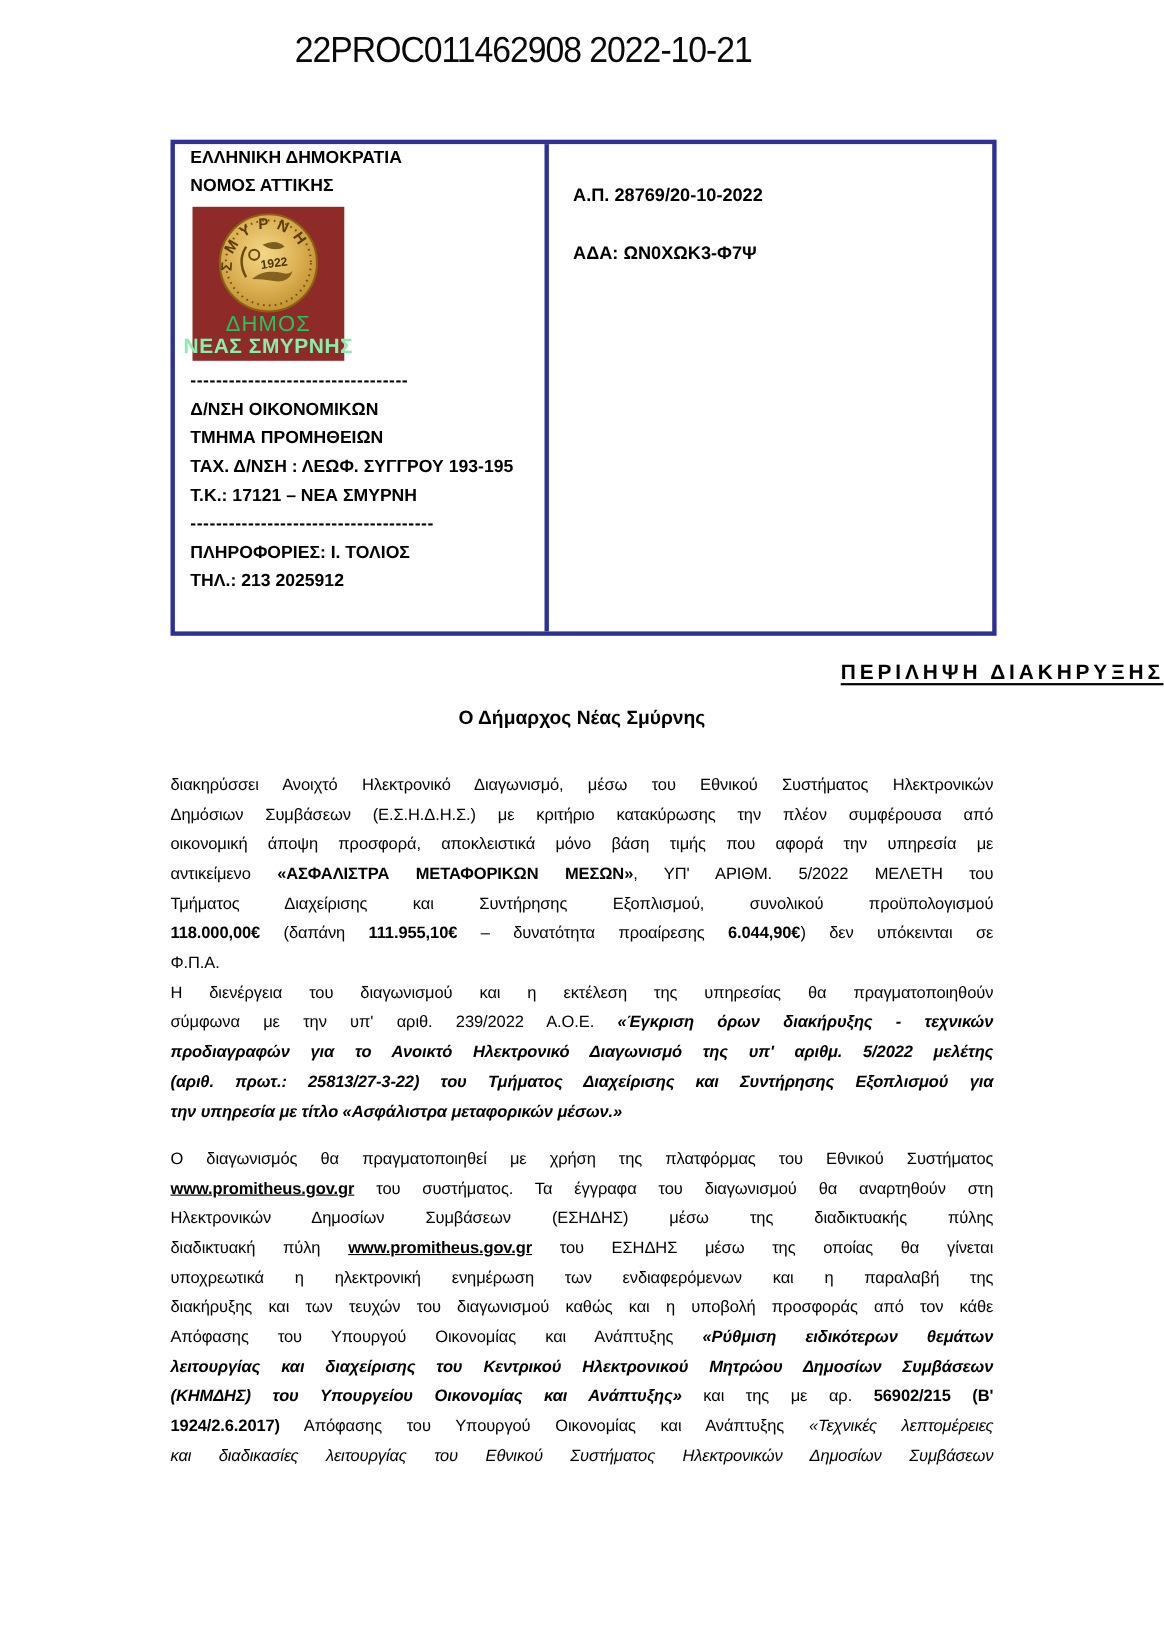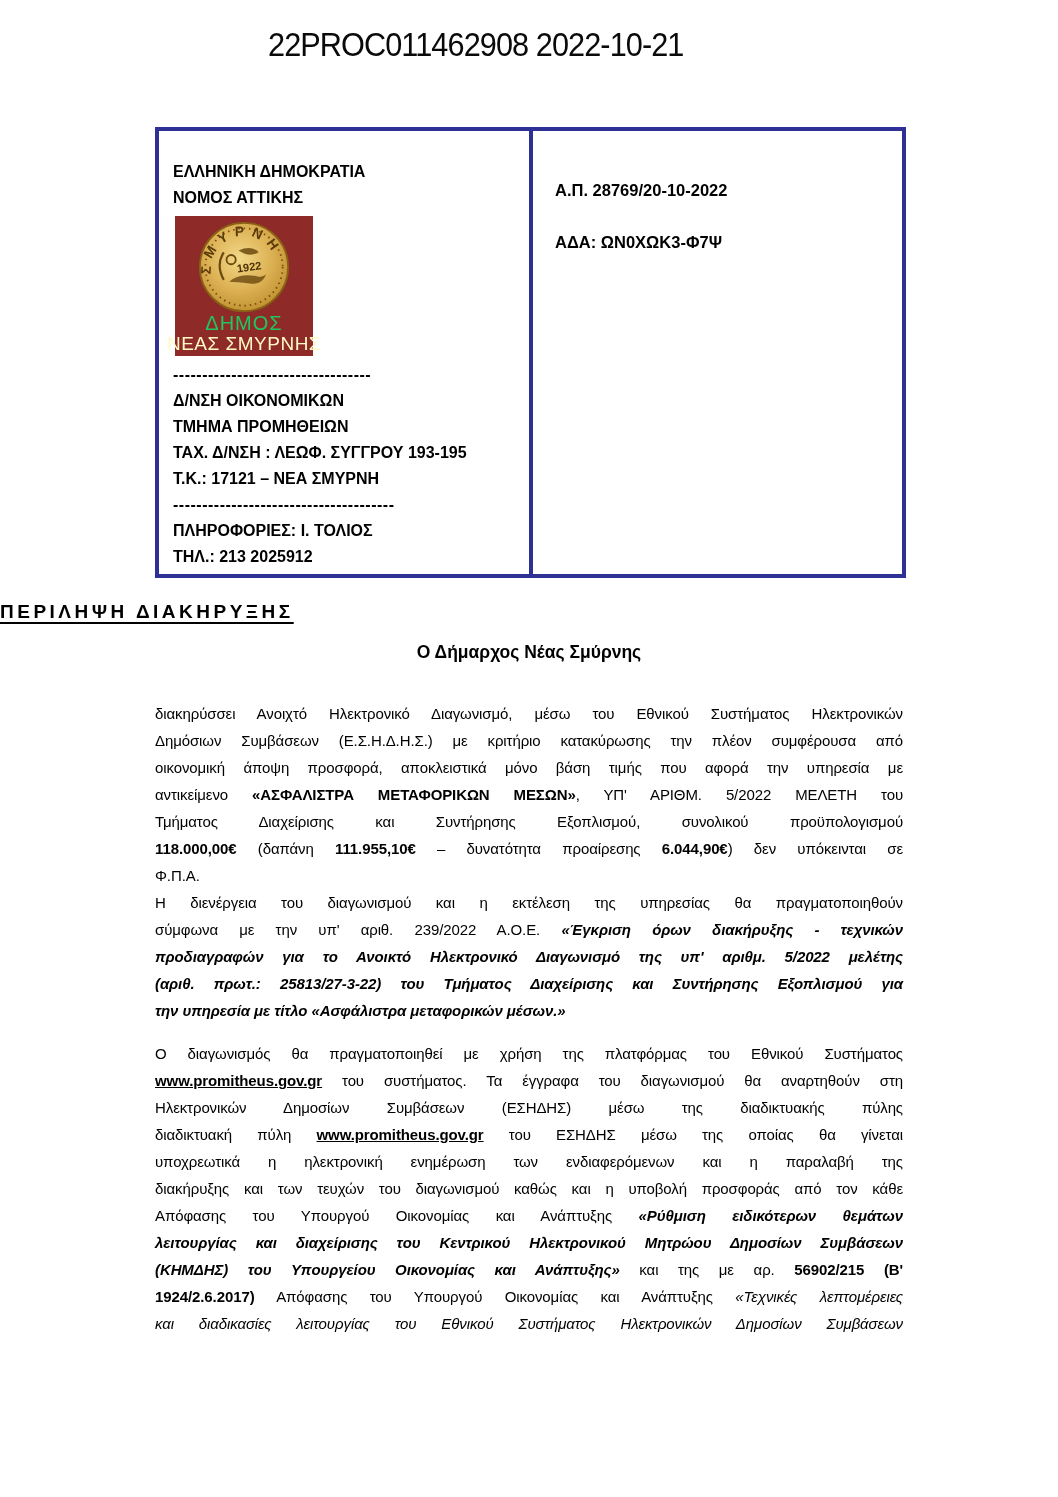--- a/index.html
+++ b/index.html
@@ -18,52 +18,52 @@
     color:#0a0a0a;
   }
   
   .letterbox{
     position:absolute;left:155px;top:127px;
     width:743px;height:443px;
     border:4px solid #2f3096;
     display:flex;
   }
   .cell-left{
-    width:374px;box-sizing:border-box;
+    width:340px;box-sizing:border-box;
     border-right:4px solid #2f3096;
-    padding:28px 0 0 14px;
+    padding:0 0 0 14px;
     font-size:16px;font-weight:bold;line-height:26px;
   }
   .cell-right{
     flex:1;padding:34px 0 0 22px;
-    font-size:16.5px;font-weight:bold;line-height:26px;margin-top:12px;
+    font-size:16.5px;font-weight:bold;line-height:26px;
   }
   .lh-line{white-space:nowrap;}
   .lh-dash{font-weight:bold;letter-spacing:0.5px;}
   .lh-normal{font-weight:normal;}
   .ada-line{margin-top:26px;}
   
   .logo{
     width:138px;height:140px;margin:5px 0 6px 2px;
     background:#8e2b29;
     display:flex;flex-direction:column;align-items:center;
   }
   .logo svg{display:block;margin-top:5px;}
   .logo-dimos{
     color:#22c55e;font-size:20px;font-weight:normal;line-height:20px;
     letter-spacing:1px;
   }
   .logo-neas{
-    color:#fef9c3;font-size:19px;font-weight:normal;line-height:22px;
+    color:#86efac;font-size:19px;font-weight:bold;line-height:22px;
     letter-spacing:0.5px;white-space:nowrap;text-align:right;
   }
   
   .title1{
     position:absolute;top:601px;left:0;width:1058px;
-    text-align:left;font-size:19px;font-weight:bold;
+    text-align:right;font-size:19px;font-weight:bold;
     letter-spacing:3.5px;
   }
   .title1 span{
     text-decoration:underline;text-underline-offset:4px;text-decoration-thickness:2px;
   }
   .title2{
     position:absolute;top:642px;left:0;width:1058px;
     text-align:center;font-size:17.5px;font-weight:bold;
   }
   

